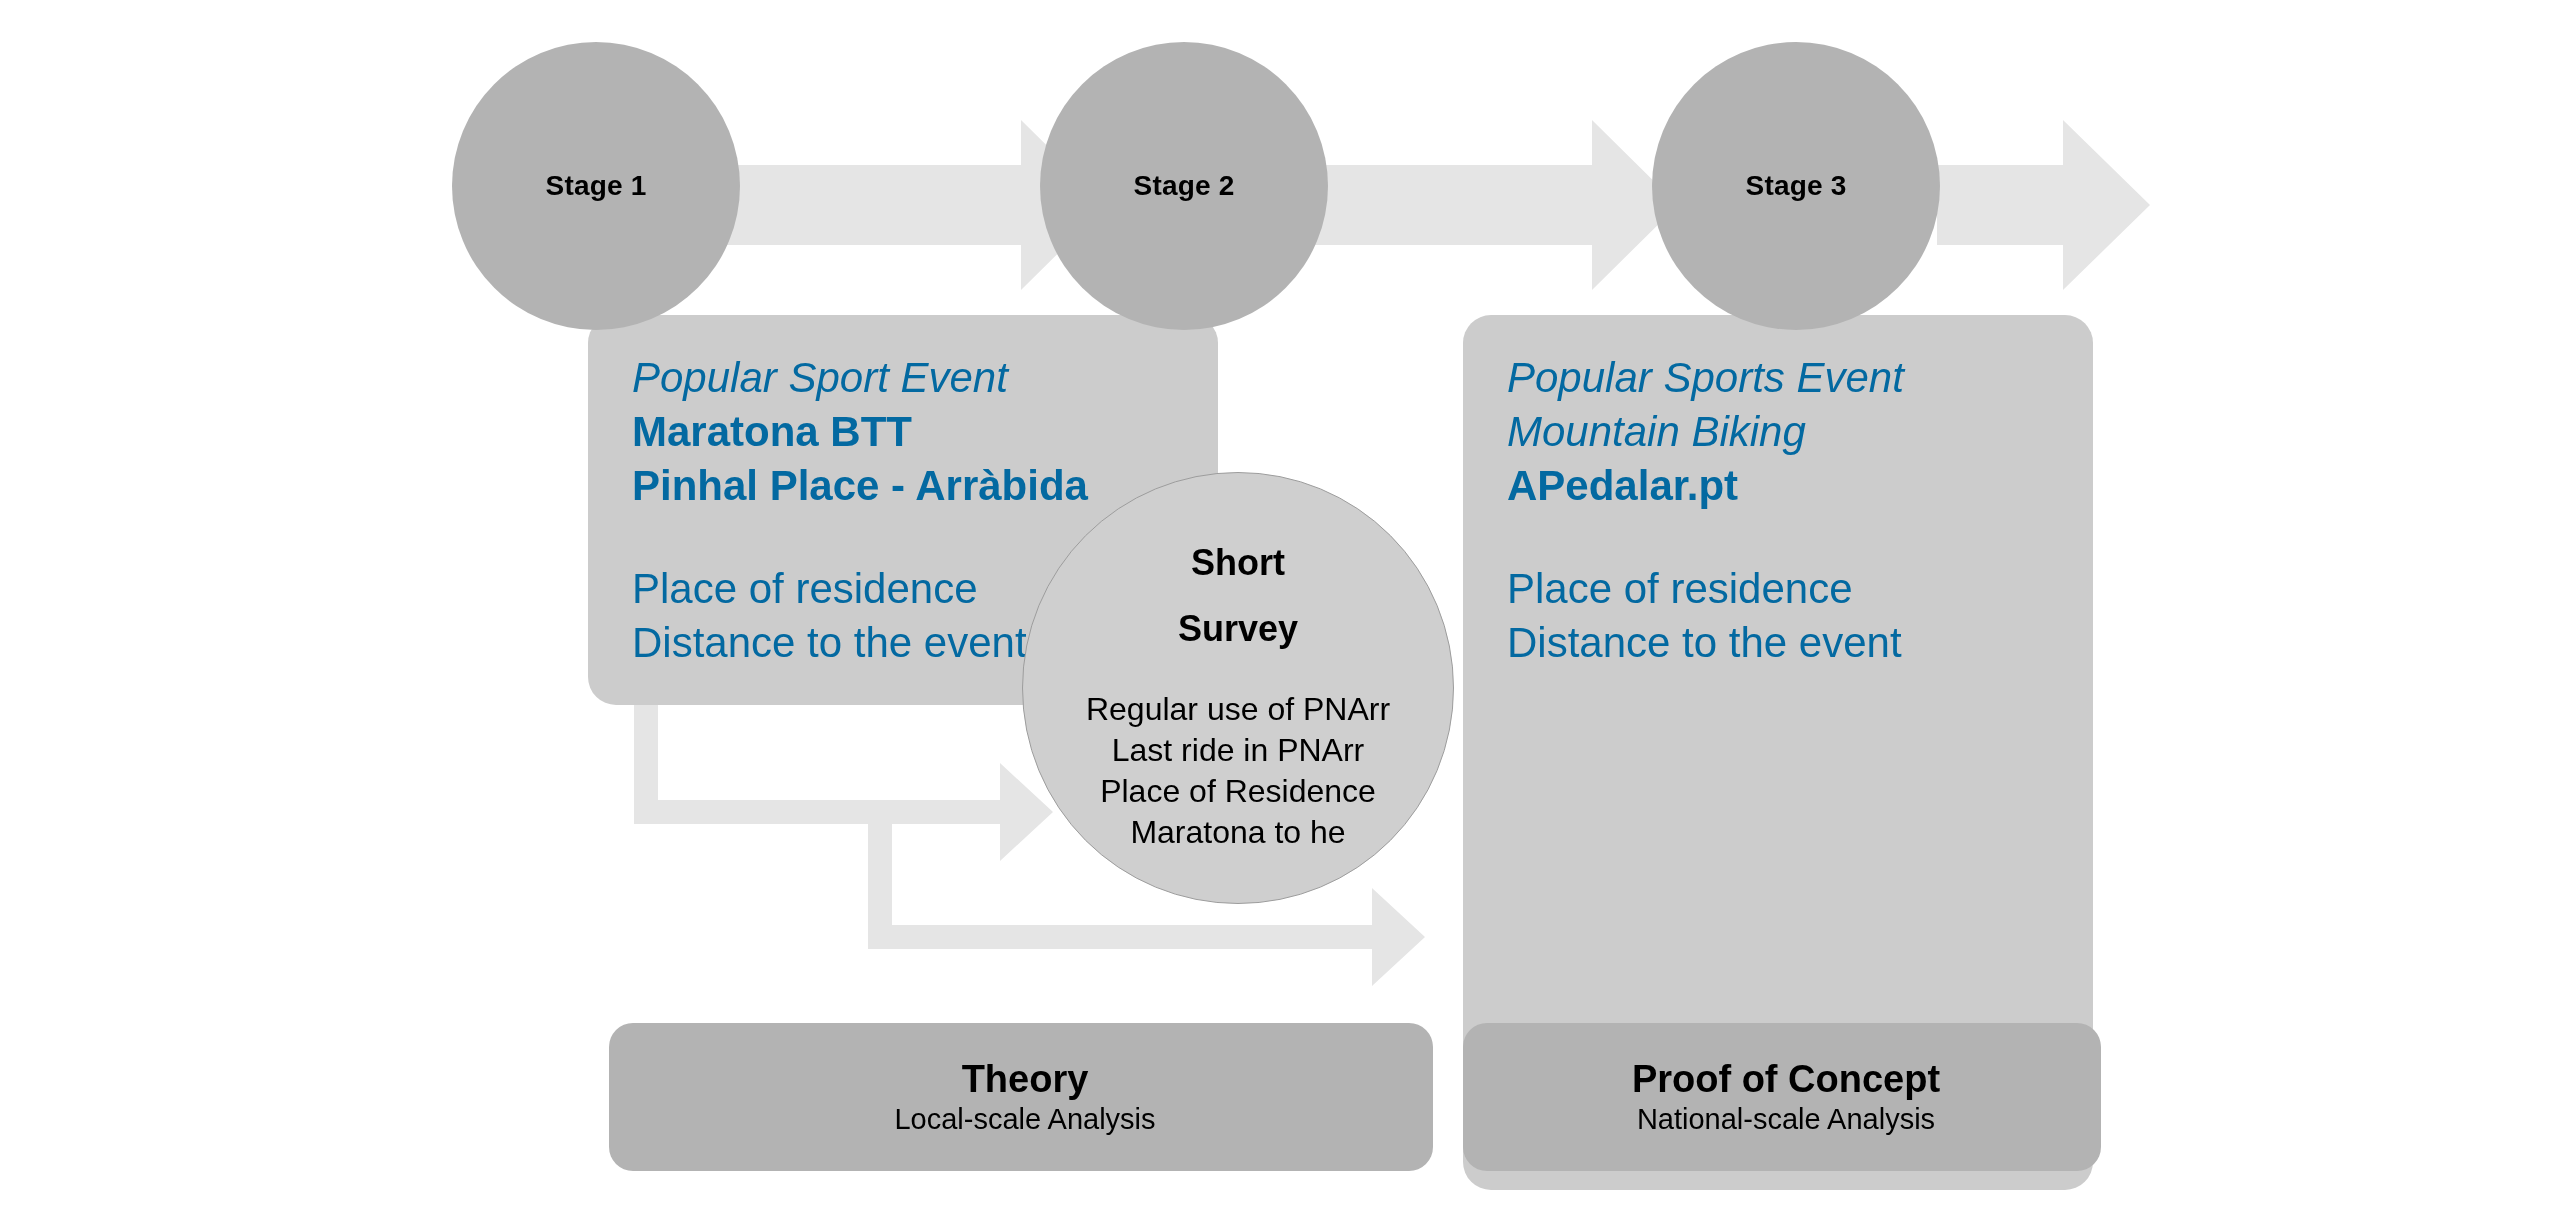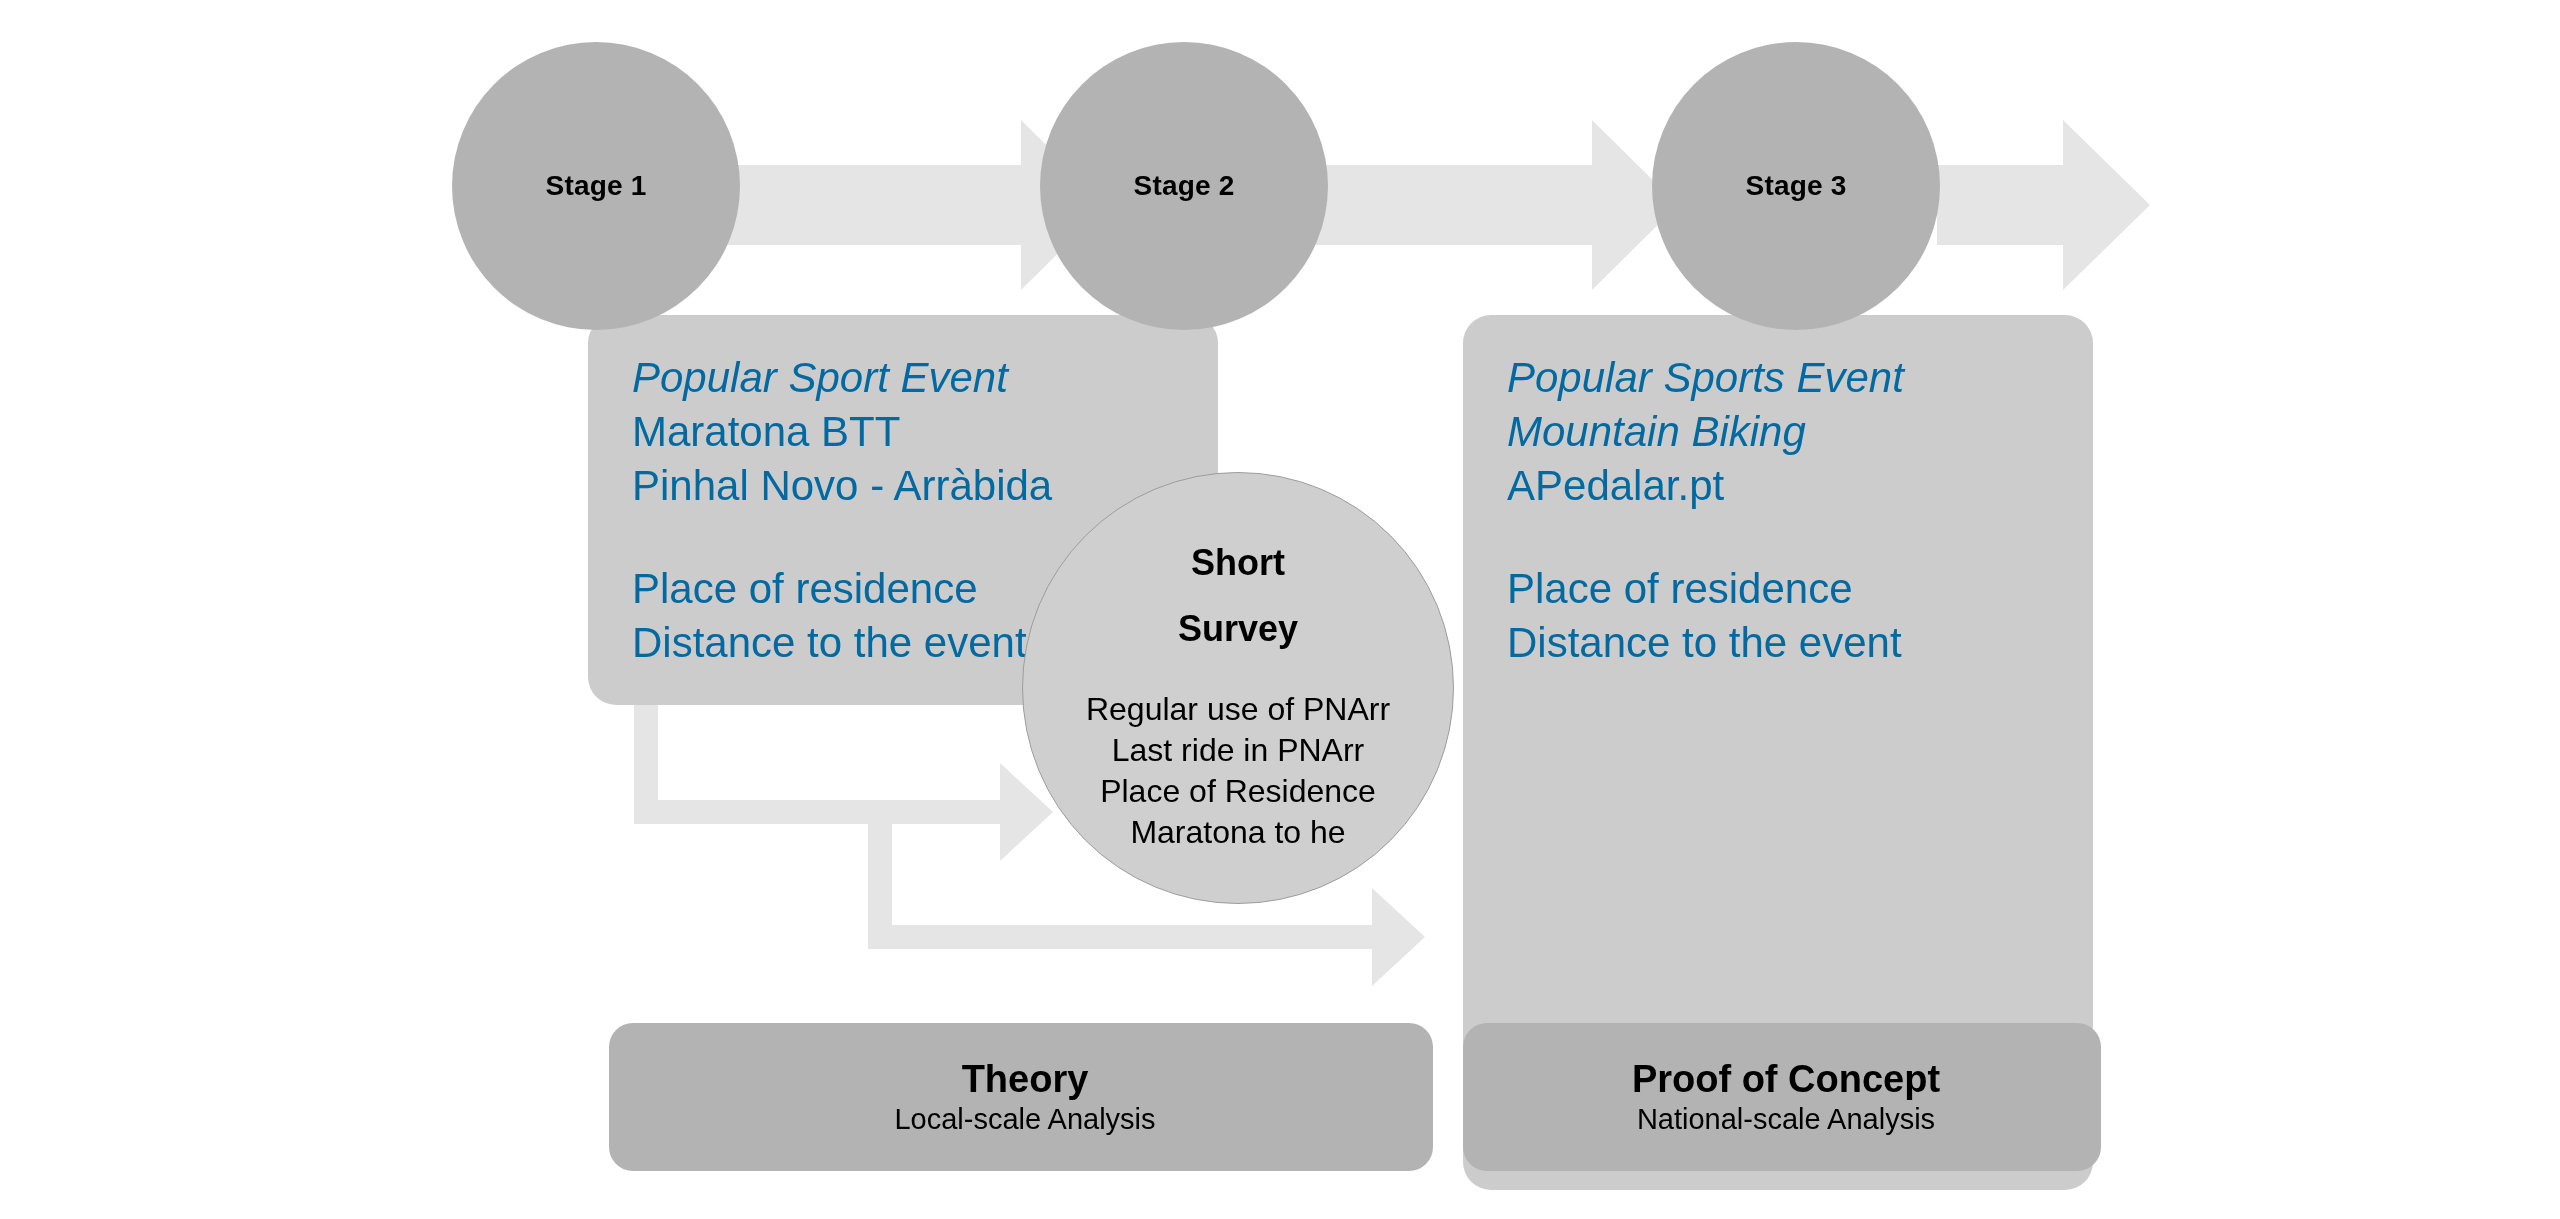--- a/index.html
+++ b/index.html
@@ -48,21 +48,21 @@
     top: 36px;
     right: 30px;
   }
   .panel-line {
     font-size: 42px;
     line-height: 1.28;
     color: #0369a1;
     white-space: nowrap;
   }
   .panel-line.italic { font-style: italic; }
-  .panel-line.bold   { font-weight: normal; }
+  .panel-line.bold   { font-weight: bold; }
   .panel-gap { height: 50px; }
 
   .survey-circle {
     position: absolute;
     border-radius: 50%;
     background: #cfcfcf;
     border: 1px solid #9d9d9d;
     box-sizing: border-box;
     text-align: center;
     color: #000000;
@@ -124,21 +124,21 @@
       <div class="panel-gap"></div>
       <div class="panel-line">Place of residence</div>
       <div class="panel-line">Distance to the event</div>
     </div>
   </div>
 
   <div class="panel" style="left:588px; top:315px; width:630px; height:390px;">
     <div class="panel-inner">
       <div class="panel-line italic">Popular Sport Event</div>
       <div class="panel-line bold">Maratona BTT</div>
-      <div class="panel-line bold">Pinhal Novo - Arràbida</div>
+      <div class="panel-line bold">Pinhal Place - Arràbida</div>
       <div class="panel-gap"></div>
       <div class="panel-line">Place of residence</div>
       <div class="panel-line">Distance to the event</div>
     </div>
   </div>
 
   <div class="survey-circle" style="left:1022px; top:472px; width:432px; height:432px;">
     <div style="position:absolute; left:0; top:72px; width:100%;">
       <div class="survey-title">Short</div>
       <div style="height:30px;"></div>

